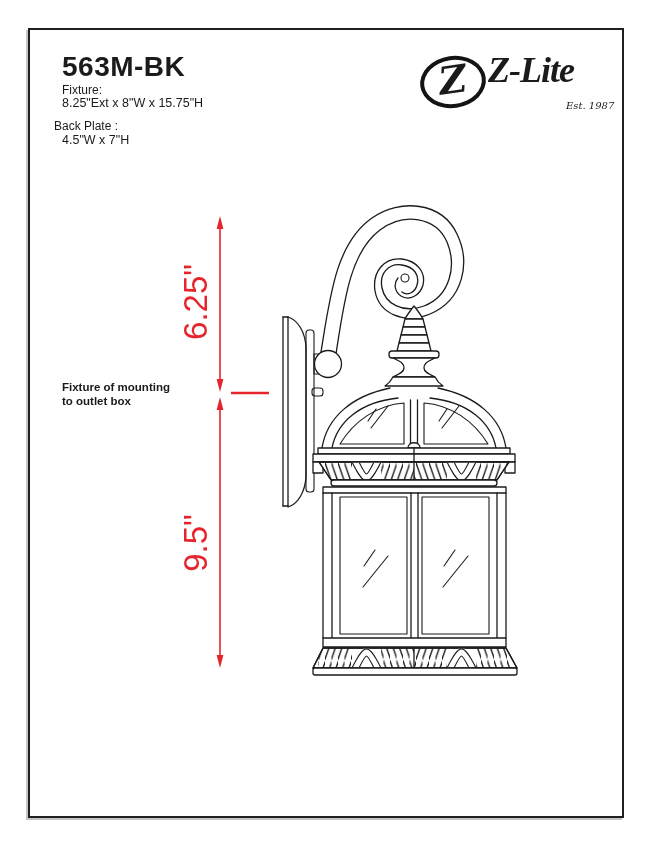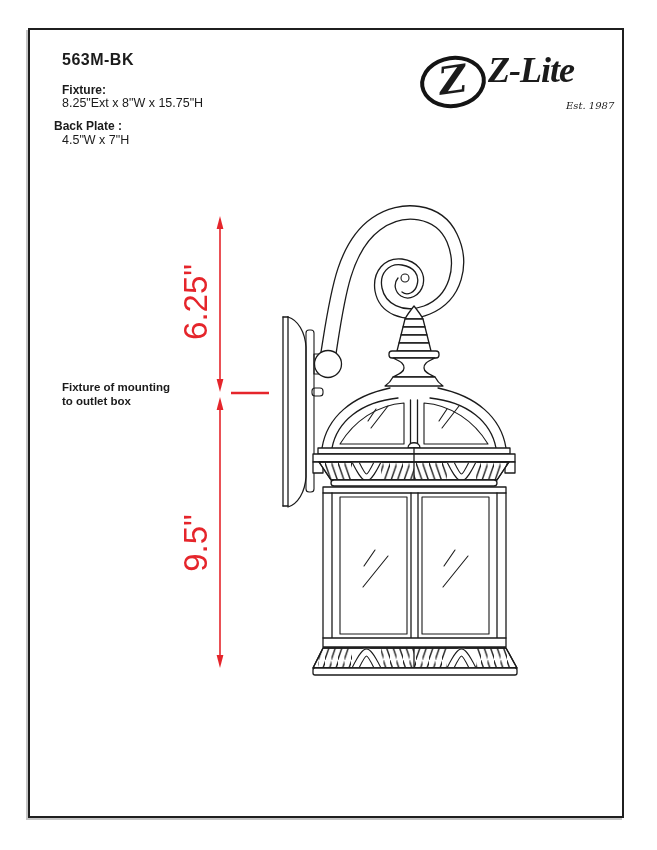--- a/index.html
+++ b/index.html
@@ -8,22 +8,22 @@
     font-family:"Liberation Sans", sans-serif;color:#1b1b1b;
     --red:#e5252b;--ink:#1b1b1b;
     overflow:hidden;
   }
   .sheet{
     position:absolute;left:28px;top:28px;width:592px;height:786px;
     border:2px solid #1f1f1f;background:#fff;
     box-shadow:-2px 2px 0 rgba(150,150,150,.55);
   }
   .abs{position:absolute;}
-  .model{left:62px;top:51px;font-size:16px;font-weight:bold;letter-spacing:.5px;text-align:right;}
-  .spec-label{font-size:12px;font-weight:bold;}
+  .model{left:62px;top:51px;font-size:28px;font-weight:bold;letter-spacing:.5px;text-align:right;}
+  .spec-label{font-size:12px;font-weight:normal;}
   .spec-value{font-size:12.5px;}
   .fx-label{left:62px;top:83px;}
   .fx-value{left:62px;top:96px;}
   .bp-label{left:54px;top:119px;}
   .bp-value{left:62px;top:133px;}
   .logo{left:418px;top:50px;width:190px;height:66px;}
   .logo-oval{
     position:absolute;left:2px;top:6px;width:58px;height:44px;
     border:4px solid #141414;border-radius:50%;transform:rotate(-8deg);
     display:flex;align-items:center;justify-content:center;

